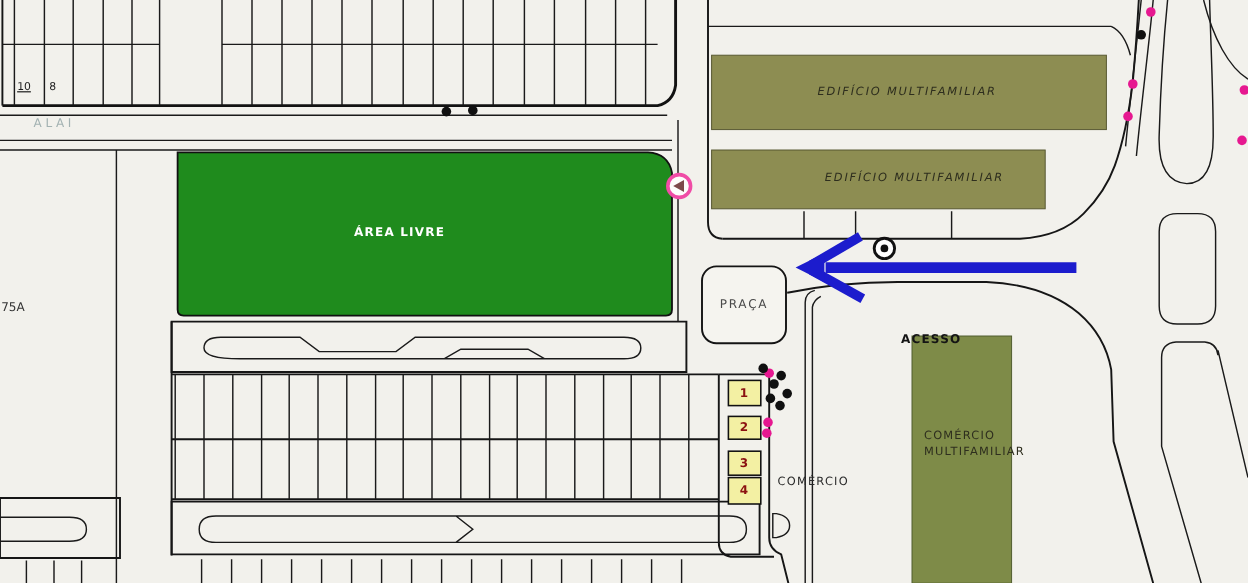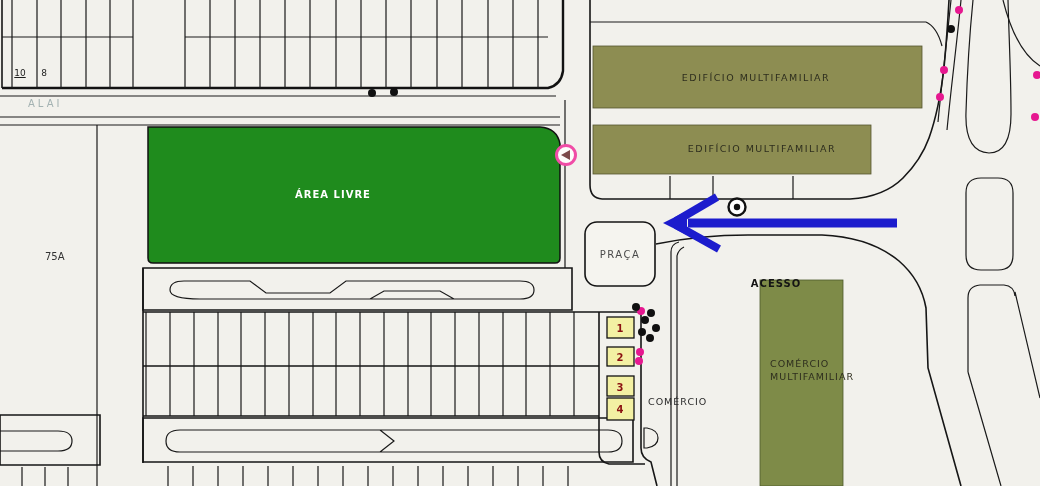--- a/index.html
+++ b/index.html
@@ -8,21 +8,21 @@
     background:#f2f1ec;
     font-family:"DejaVu Sans",sans-serif;
   }
   #plan-svg{position:absolute;left:0;top:0;}
   .lbl{position:absolute;white-space:nowrap;color:#222;}
   .lbl.center{transform:translate(-50%,-50%);}
   .lbl-street-top{font-size:10px;color:#a3b2b2;letter-spacing:3px;text-align:right;}
   .lbl-lotnum{font-size:9px;color:#1d1d1d;}
   .lbl-street-left{font-size:10px;color:#333;}
   .lbl-open-area{font-size:10px;font-weight:bold;color:#ffffff;letter-spacing:1px;}
-  .lbl-building{font-size:9.5px;color:#2e2e1e;letter-spacing:1.5px;}
+  .lbl-building{font-size:9.5px;color:#2e2e1e;letter-spacing:1.5px;font-style:italic;}
   .lbl-building-sm{font-size:9.5px;color:#2e2e1e;letter-spacing:1px;line-height:13px;}
   .lbl-plaza{font-size:10px;color:#4a4a4a;letter-spacing:1.5px;}
   .lbl-access{font-size:10px;font-weight:bold;color:#141414;letter-spacing:1px;margin-top:28px;}
   .lbl-commerce{font-size:9.5px;color:#2a2a2a;letter-spacing:1px;}
   .lbl-unit{font-size:10px;font-weight:bold;color:#8b1111;transform:translate(-50%,-50%);}
   .thin{stroke:#1a1a1a;stroke-width:1.2;fill:none;}
   .mid{stroke:#161616;stroke-width:1.6;fill:none;}
   .thick{stroke:#121212;stroke-width:2.4;fill:none;}
 </style>
 </head>
@@ -128,21 +128,21 @@
         <circle cx="645" cy="320" r="4" fill="#101010"></circle>
         <circle cx="656" cy="328" r="4" fill="#101010"></circle>
         <circle cx="642" cy="332" r="4" fill="#101010"></circle>
         <circle cx="650" cy="338" r="4" fill="#101010"></circle>
       </g>
   </svg>
 
   <div class="lbl lbl-street-top" style="left:28px;top:98px;">ALAI</div>
   <div class="lbl lbl-lotnum center" style="left:20px;top:73px;text-decoration:underline;">10</div>
   <div class="lbl lbl-lotnum center" style="left:44px;top:73px;">8</div>
-  <div class="lbl lbl-street-left" style="left:1px;top:251px;padding-left:44px;">75A</div>
+  <div class="lbl lbl-street-left" style="left:1px;top:251px;">75A</div>
   <div class="lbl lbl-open-area center" style="left:333px;top:194px;">ÁREA LIVRE</div>
   <div class="lbl lbl-building center" style="left:756px;top:77px;">EDIFÍCIO MULTIFAMILIAR</div>
   <div class="lbl lbl-building center" style="left:762px;top:148px;">EDIFÍCIO MULTIFAMILIAR</div>
   <div class="lbl lbl-building-sm" style="left:770px;top:357px;">
     <div>COMÉRCIO</div>
     <div>MULTIFAMILIAR</div>
   </div>
   <div class="lbl lbl-plaza center" style="left:620px;top:254px;">PRAÇA</div>
   <div class="lbl lbl-access center" style="left:776px;top:255px;">ACESSO</div>
   <div class="lbl lbl-commerce" style="left:648px;top:348px;margin-top:48px;">COMÉRCIO</div>

